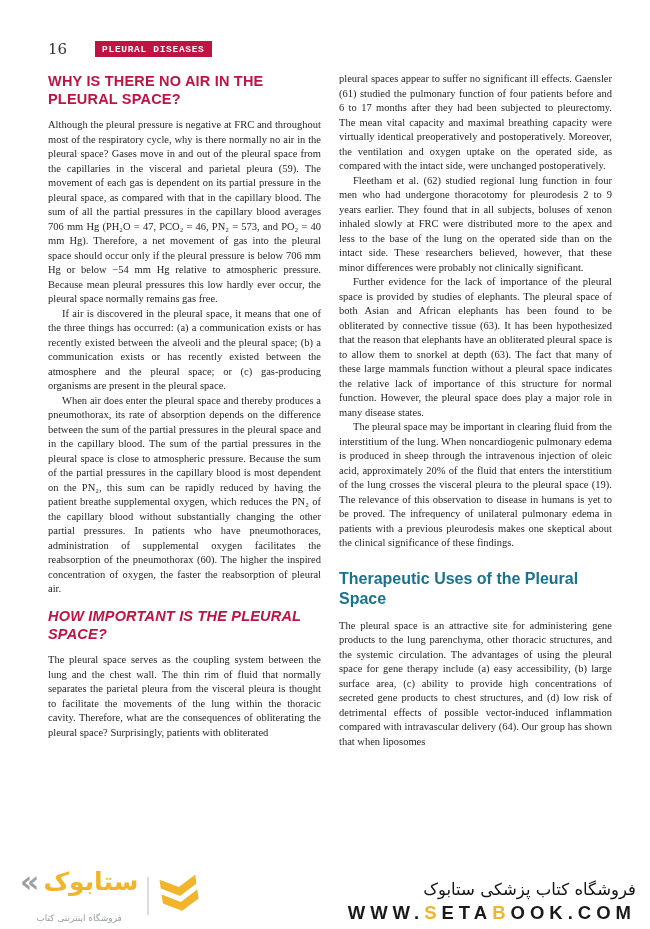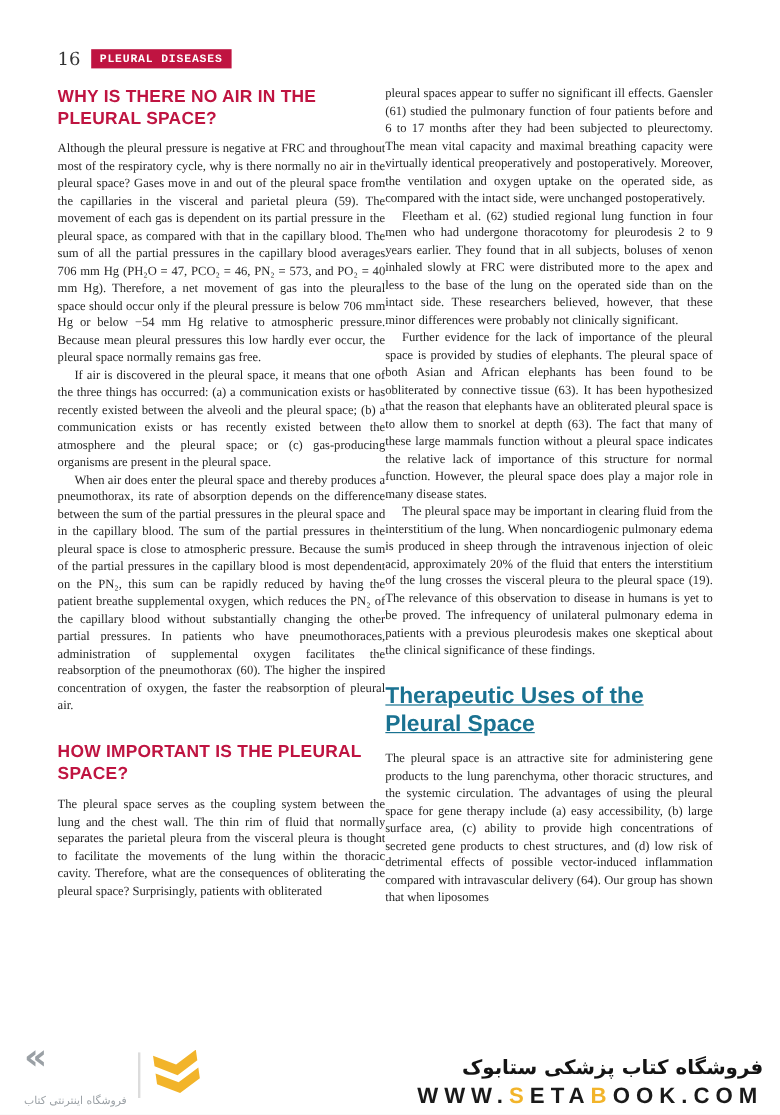--- a/index.html
+++ b/index.html
@@ -2,44 +2,43 @@
 <html style="--accent-red: #bf1441; --accent-blue: #1a7291; --brand-yellow: #f2b42a; --logo-gray: #9aa0a5;"><head>
 <meta charset="utf-8">
 <style>
   html,body { margin:0; padding:0; background:#e8e8e8; }
   .page {
     position:relative; width:650px; height:929px; margin:0 auto;
     background:#ffffff; overflow:hidden;
     font-family:"DejaVu Serif", serif; color:#262626;
   }
   
-  .page-header { position:absolute; top:40px; left:48px; display:flex; align-items:center; gap:9px; }
+  .page-header { position:absolute; top:40px; left:48px; display:flex; align-items:center; gap:28px; }
   .page-num { font-size:15px; color:#333; }
   .chapter-badge {
     background:var(--accent-red,#bf1441); color:#fff;
     font-family:Liberation Mono, monospace; font-weight:bold;
     font-size:9.5px; letter-spacing:0.7px; padding:3px 7px 2px 7px;
   }
   
   .columns {
     position:absolute; top:72px; left:48px; width:564px; height:802px;
-    display:flex; overflow:hidden;
+    display:flex; gap:18px; overflow:hidden;
   }
   .col { width:273px; overflow:hidden; }
   .red-heading {
     font-family:"Liberation Sans", sans-serif; font-weight:bold;
     color:var(--accent-red,#bf1441); font-size:14.5px; line-height:1.25;
     letter-spacing:0.2px; margin:0 0 10px 0;
   }
-  .red-heading.mt { margin-top:21px; }
+  .red-heading.mt { margin-top:10px;font-style:italic; }
   .blue-subheading {
     font-family:"Liberation Sans", sans-serif; font-weight:bold;
-    color:var(--accent-blue,#1a7291); font-size:19px; line-height:1.25;
+    color:var(--accent-blue,#1a7291); font-size:16px; line-height:1.25;
     margin:18px 0 10px 0;
-    text-decoration:underline;
   }
   p.body {
     margin:0; font-size:10.5px; line-height:14.5px; text-align:justify;
     color:#262626;
     font-family:Liberation Serif, serif;
   }
   p.indent { text-indent:14px; }
   
   .page-footer {
     position:absolute; left:0; right:0; bottom:0; height:56px; background:#fff;
@@ -61,21 +60,21 @@
     color:var(--logo-gray,#9aa0a5); font-family:"DejaVu Sans", sans-serif;
     font-size:9px; direction:rtl; text-align:center; margin-top:18px;
   }
   .logo-divider { width:2px; height:38px; background:#dcdcdc; }
   .emblem-svg { display:block; }
   .footer-right {
     position:absolute; right:14px; bottom:5px; text-align:right;
   }
   .persian-title {
     font-family:"DejaVu Sans", sans-serif; font-size:16.5px; color:#141414;
-    direction:rtl; margin-bottom:3px;font-weight:bold;
+    direction:rtl; margin-bottom:3px;
   }
   .website {
     font-family:"Liberation Sans", sans-serif; font-weight:bold;
     font-size:18.5px; letter-spacing:5px; color:#1a1a1a; white-space:nowrap;text-align:right;
   }
   .website .yl { color:var(--brand-yellow,#f2ae17); }
 </style>
 </head>
 <body>
 
@@ -107,20 +106,21 @@
     </section>
 
   </main>
 
   <footer class="page-footer">
 
     <div class="logo-group">
       <div>
         <div class="logo-row">
           <span class="guillemet">«</span>
+          <span class="brand-word">ستابوک</span>
         </div>
         <div class="logo-tagline">فروشگاه اینترنتی کتاب</div>
       </div>
       <div class="logo-divider"></div>
       <svg class="emblem-svg" width="44" height="42" viewBox="0 0 44 42">
         <g transform="rotate(-8 22 21)" fill="#f2b42a">
           <polygon points="4,2 22,12 40,2 40,11 22,21 4,11"></polygon>
           <polygon points="4,17 22,27 40,17 40,26 22,36 4,26"></polygon>
         </g>
       </svg>

